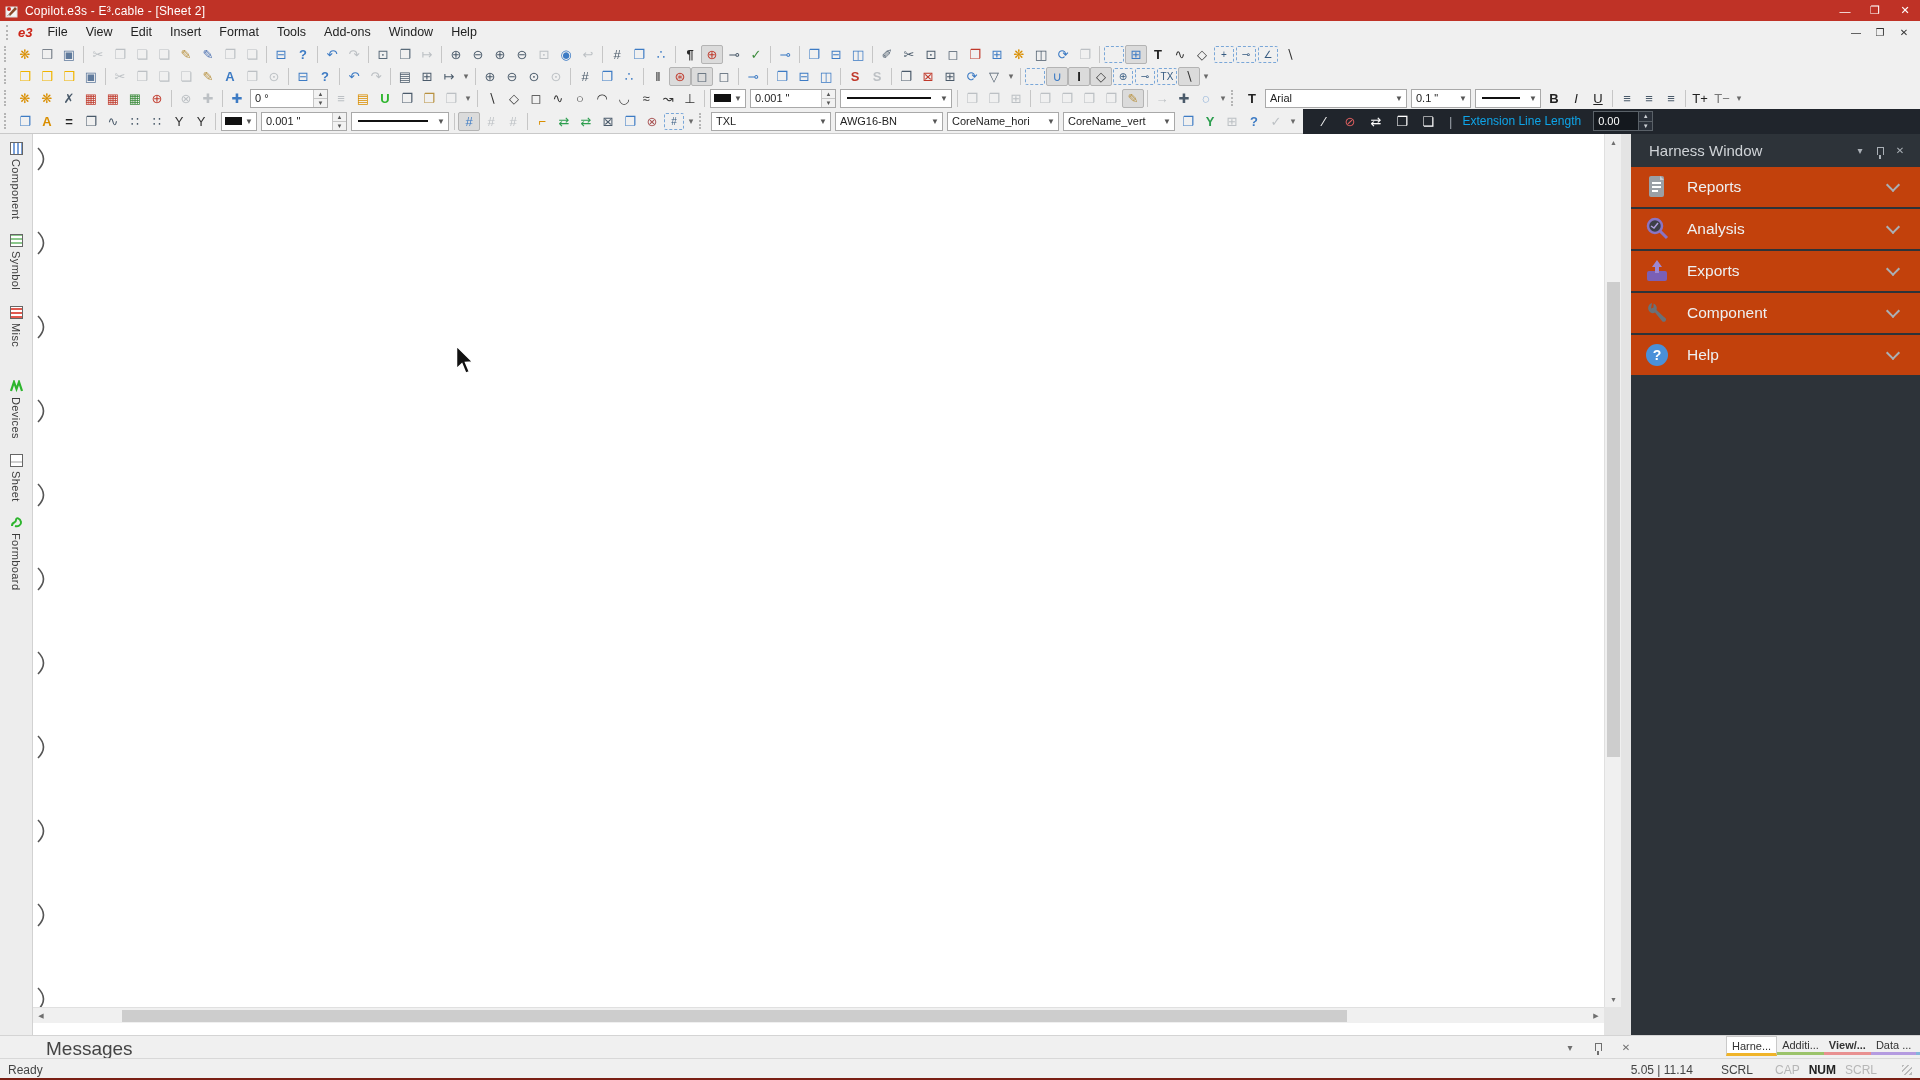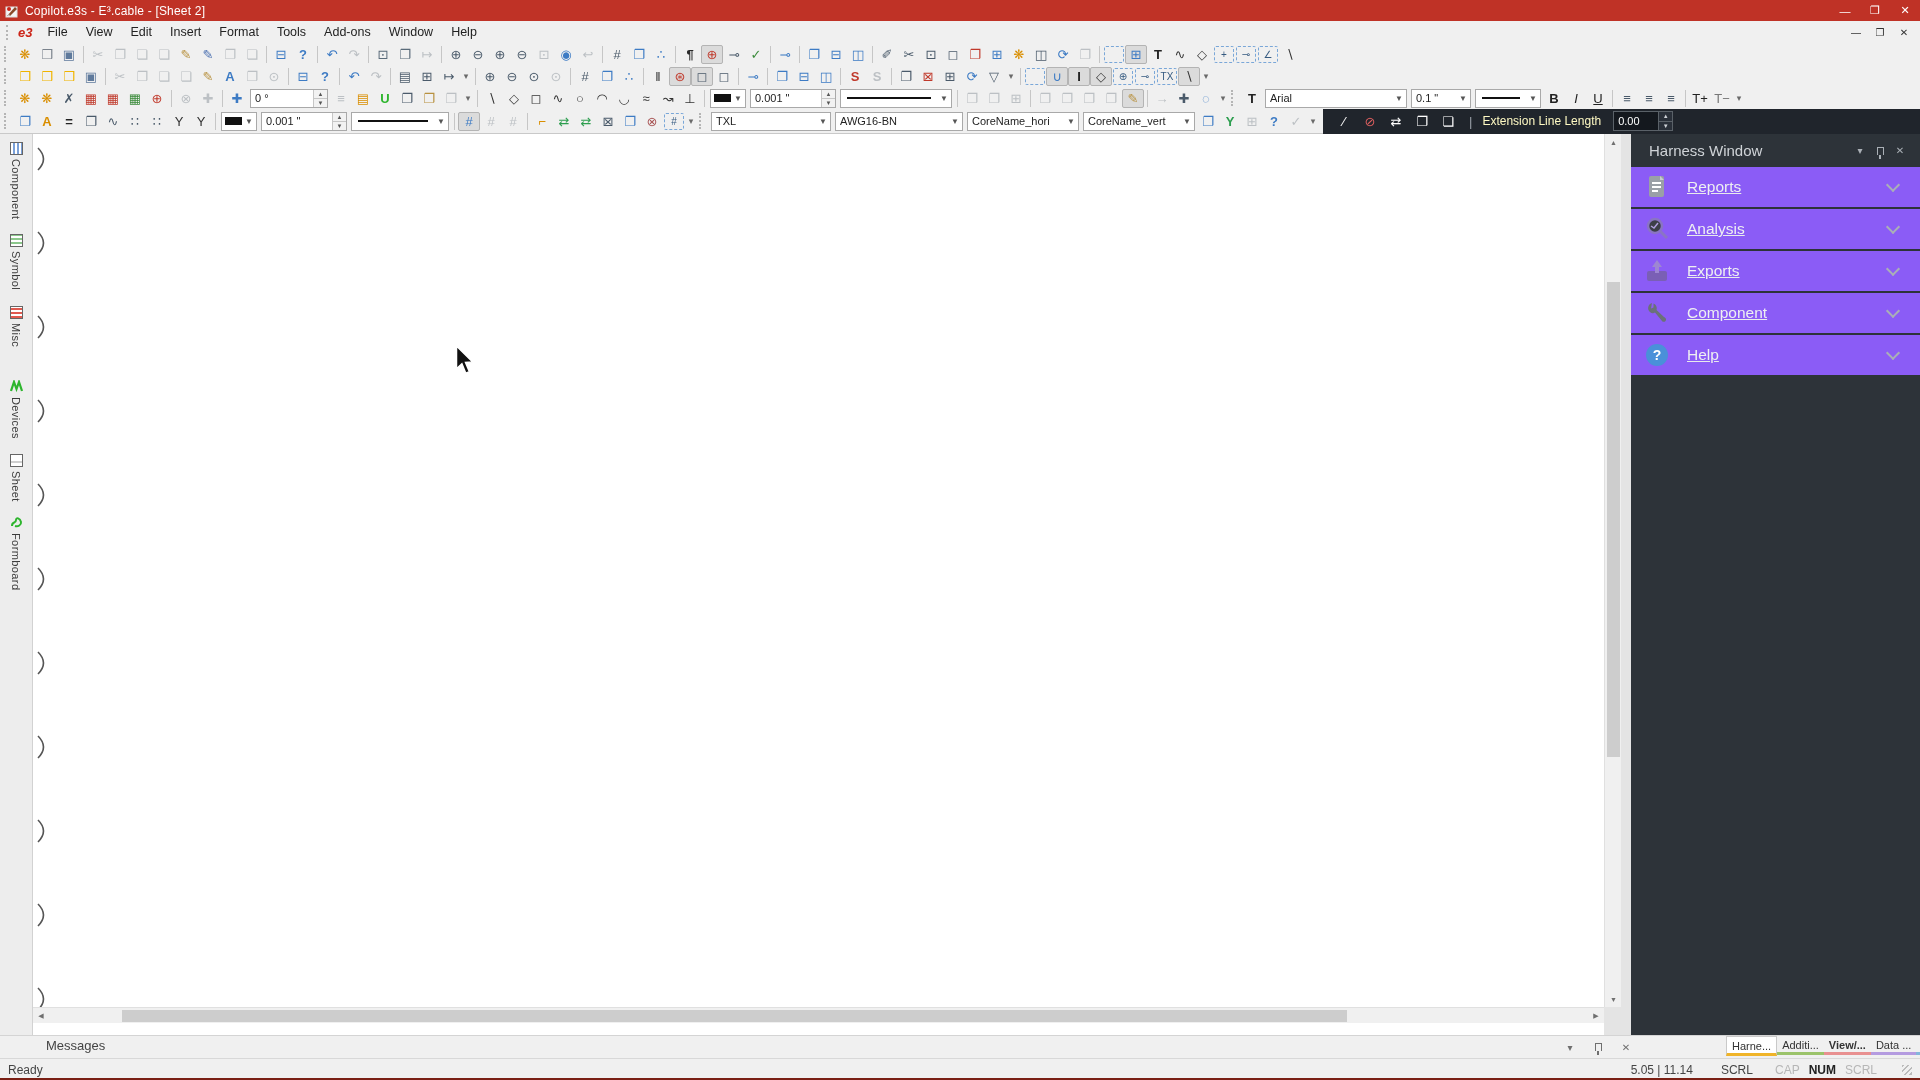--- a/index.html
+++ b/index.html
@@ -48,21 +48,21 @@
   .spin-arrows span:first-child{border-bottom:1px solid #c6c6c6;}
   .sel-arrow{width:14px;height:100%;display:flex;align-items:center;justify-content:center;font-size:8px;color:#555;}
   .tb-swatch{width:36px;justify-content:space-between;padding-left:3px;}
   .tb-swatch .chip{width:17px;height:8px;background:#111;}
   .tb-linesel .line{flex:1;height:2px;background:#111;margin:0 6px;}
   
   .tb-dark{background:#20252c;color:#fff;height:25px;display:flex;align-items:center;flex:1;
            margin-left:4px;padding:0 10px;gap:4px;}
   .tb-dark .tbi{color:#eee;font-size:13px;}
   .tb-dark .dsep{color:#9aa0a8;margin:0 6px;font-size:13px;}
-  .dark-label{font-size:12px;color:#fef9c3;white-space:nowrap;margin-right:8px;}
+  .dark-label{font-size:12px;color:#0ea5e9;white-space:nowrap;margin-right:8px;}
   .dark-spin{display:flex;height:18px;border:1px solid #5a6168;background:#14181e;color:#fff;
              font-size:11px;align-items:center;}
   .dark-spin .val{width:40px;padding-left:4px;text-align:left;}
   .dark-spin .spin-arrows span{background:#2a3039;color:#cfd3d8;border-color:#5a6168;}
   .dark-spin .spin-arrows{border-color:#5a6168;}
 
   
   #workspace{position:absolute;left:0;top:134px;width:1920px;height:901px;background:#e4e4e4;}
   #sidebar{position:absolute;left:0;top:0;width:33px;height:901px;background:#ededed;border-right:1px solid #d2d2d2;
            display:flex;flex-direction:column;align-items:center;box-sizing:border-box;padding-top:8px;}
@@ -88,31 +88,31 @@
   #hscroll .arr{position:absolute;top:0;width:16px;height:16px;display:flex;align-items:center;justify-content:center;font-size:7px;color:#6f6f6f;}
   #hthumb{position:absolute;left:89px;top:2px;width:1225px;height:12px;background:#cdcdcd;}
 
   
   #panel{position:absolute;left:1631px;top:0;width:289px;height:901px;background:#2d3339;color:#e8eaec;}
   #panel .phead{height:33px;display:flex;align-items:center;padding:0 10px 0 18px;font-size:15px;color:#cfd3d7;}
   #panel .phead .sp{flex:1;}
   .phbtn{width:20px;height:20px;display:flex;align-items:center;justify-content:center;color:#aab0b6;font-size:10px;}
   .pin-glyph{width:7px;height:8px;border:1.5px solid #aab0b6;border-bottom:none;position:relative;box-sizing:border-box;}
   .pin-glyph::after{content:"";position:absolute;left:1.5px;top:7px;width:1.5px;height:4px;background:#aab0b6;}
-  .prow{height:40px;background:#8b5cf6;display:flex;align-items:center;padding-left:13px;margin-bottom:2px;cursor:default;text-decoration:underline;}
+  .prow{height:40px;background:#c2410c;display:flex;align-items:center;padding-left:13px;margin-bottom:2px;cursor:default;}
   .prow .plabel{font-size:15.5px;color:#eef0f2;margin-left:17px;}
   .prow .sp{flex:1;}
   .chev{width:8px;height:8px;border-right:2px solid #aab0b6;border-bottom:2px solid #aab0b6;
         transform:rotate(45deg);margin-right:22px;margin-top:-4px;}
   #panel .pfill{position:absolute;left:0;right:0;bottom:0;top:287px;background:#343b42;z-index:-1;}
   .picon{width:26px;height:26px;flex:none;}
 
   
   #messagesbar{position:absolute;left:0;top:1035px;width:1920px;height:23px;background:#f0f0f0;border-top:1px solid #d4d4d4;box-sizing:border-box;}
-  #messagesbar .mtitle{position:absolute;left:46px;top:2px;font-size:13px;color:#444;}
+  #messagesbar .mtitle{position:absolute;left:46px;top:2px;font-size:19px;color:#444;}
   #msg-btns{position:absolute;left:1560px;top:2px;display:flex;gap:8px;align-items:center;height:18px;}
   #msg-btns .phbtn{color:#6f6f6f;}
   #msg-btns .pin-glyph{border-color:#6f6f6f;} #msg-btns .pin-glyph::after{background:#6f6f6f;}
   #docktabs{position:absolute;left:1726px;top:0px;height:23px;display:flex;align-items:flex-start;}
   .dtab{font-size:11px;color:#333;padding:3px 5px 1px 5px;border-bottom:3px solid transparent;white-space:nowrap;}
   .dtab.active{background:#fff;border:1px solid #c9c9c9;border-bottom:3px solid transparent;}
 
   
   #statusbar{position:absolute;left:0;top:1058px;width:1920px;height:22px;background:#f0f0f0;border-top:1px solid #d8d8d8;
              display:flex;align-items:center;font-size:12px;color:#444;box-sizing:border-box;padding:0 8px;}
@@ -433,21 +433,21 @@
       <span class="tbi" style="color: rgb(74, 90, 106);">⊠</span>
       <span class="tbi" style="color: rgb(61, 123, 196);">❐</span>
       <span class="tbi" style="color: rgb(168, 84, 84);">⊗</span>
       <span class="tbi dash">#</span>
       <span class="tbi sm">▾</span>
       <span class="tb-grip"></span>
       <span class="tb-sel" style="width: 120px;">
         <span class="val">TXL</span>
         <span class="sel-arrow">▼</span>
       </span>
-      <span class="tb-sel" style="width: 128px;">
+      <span class="tb-sel" style="width: 108px;">
         <span class="val">AWG16-BN</span>
         <span class="sel-arrow">▼</span>
       </span>
       <span class="tb-sel" style="width: 112px;">
         <span class="val">CoreName_hori</span>
         <span class="sel-arrow">▼</span>
       </span>
       <span class="tb-sel" style="width: 112px;">
         <span class="val">CoreName_vert</span>
         <span class="sel-arrow">▼</span>

